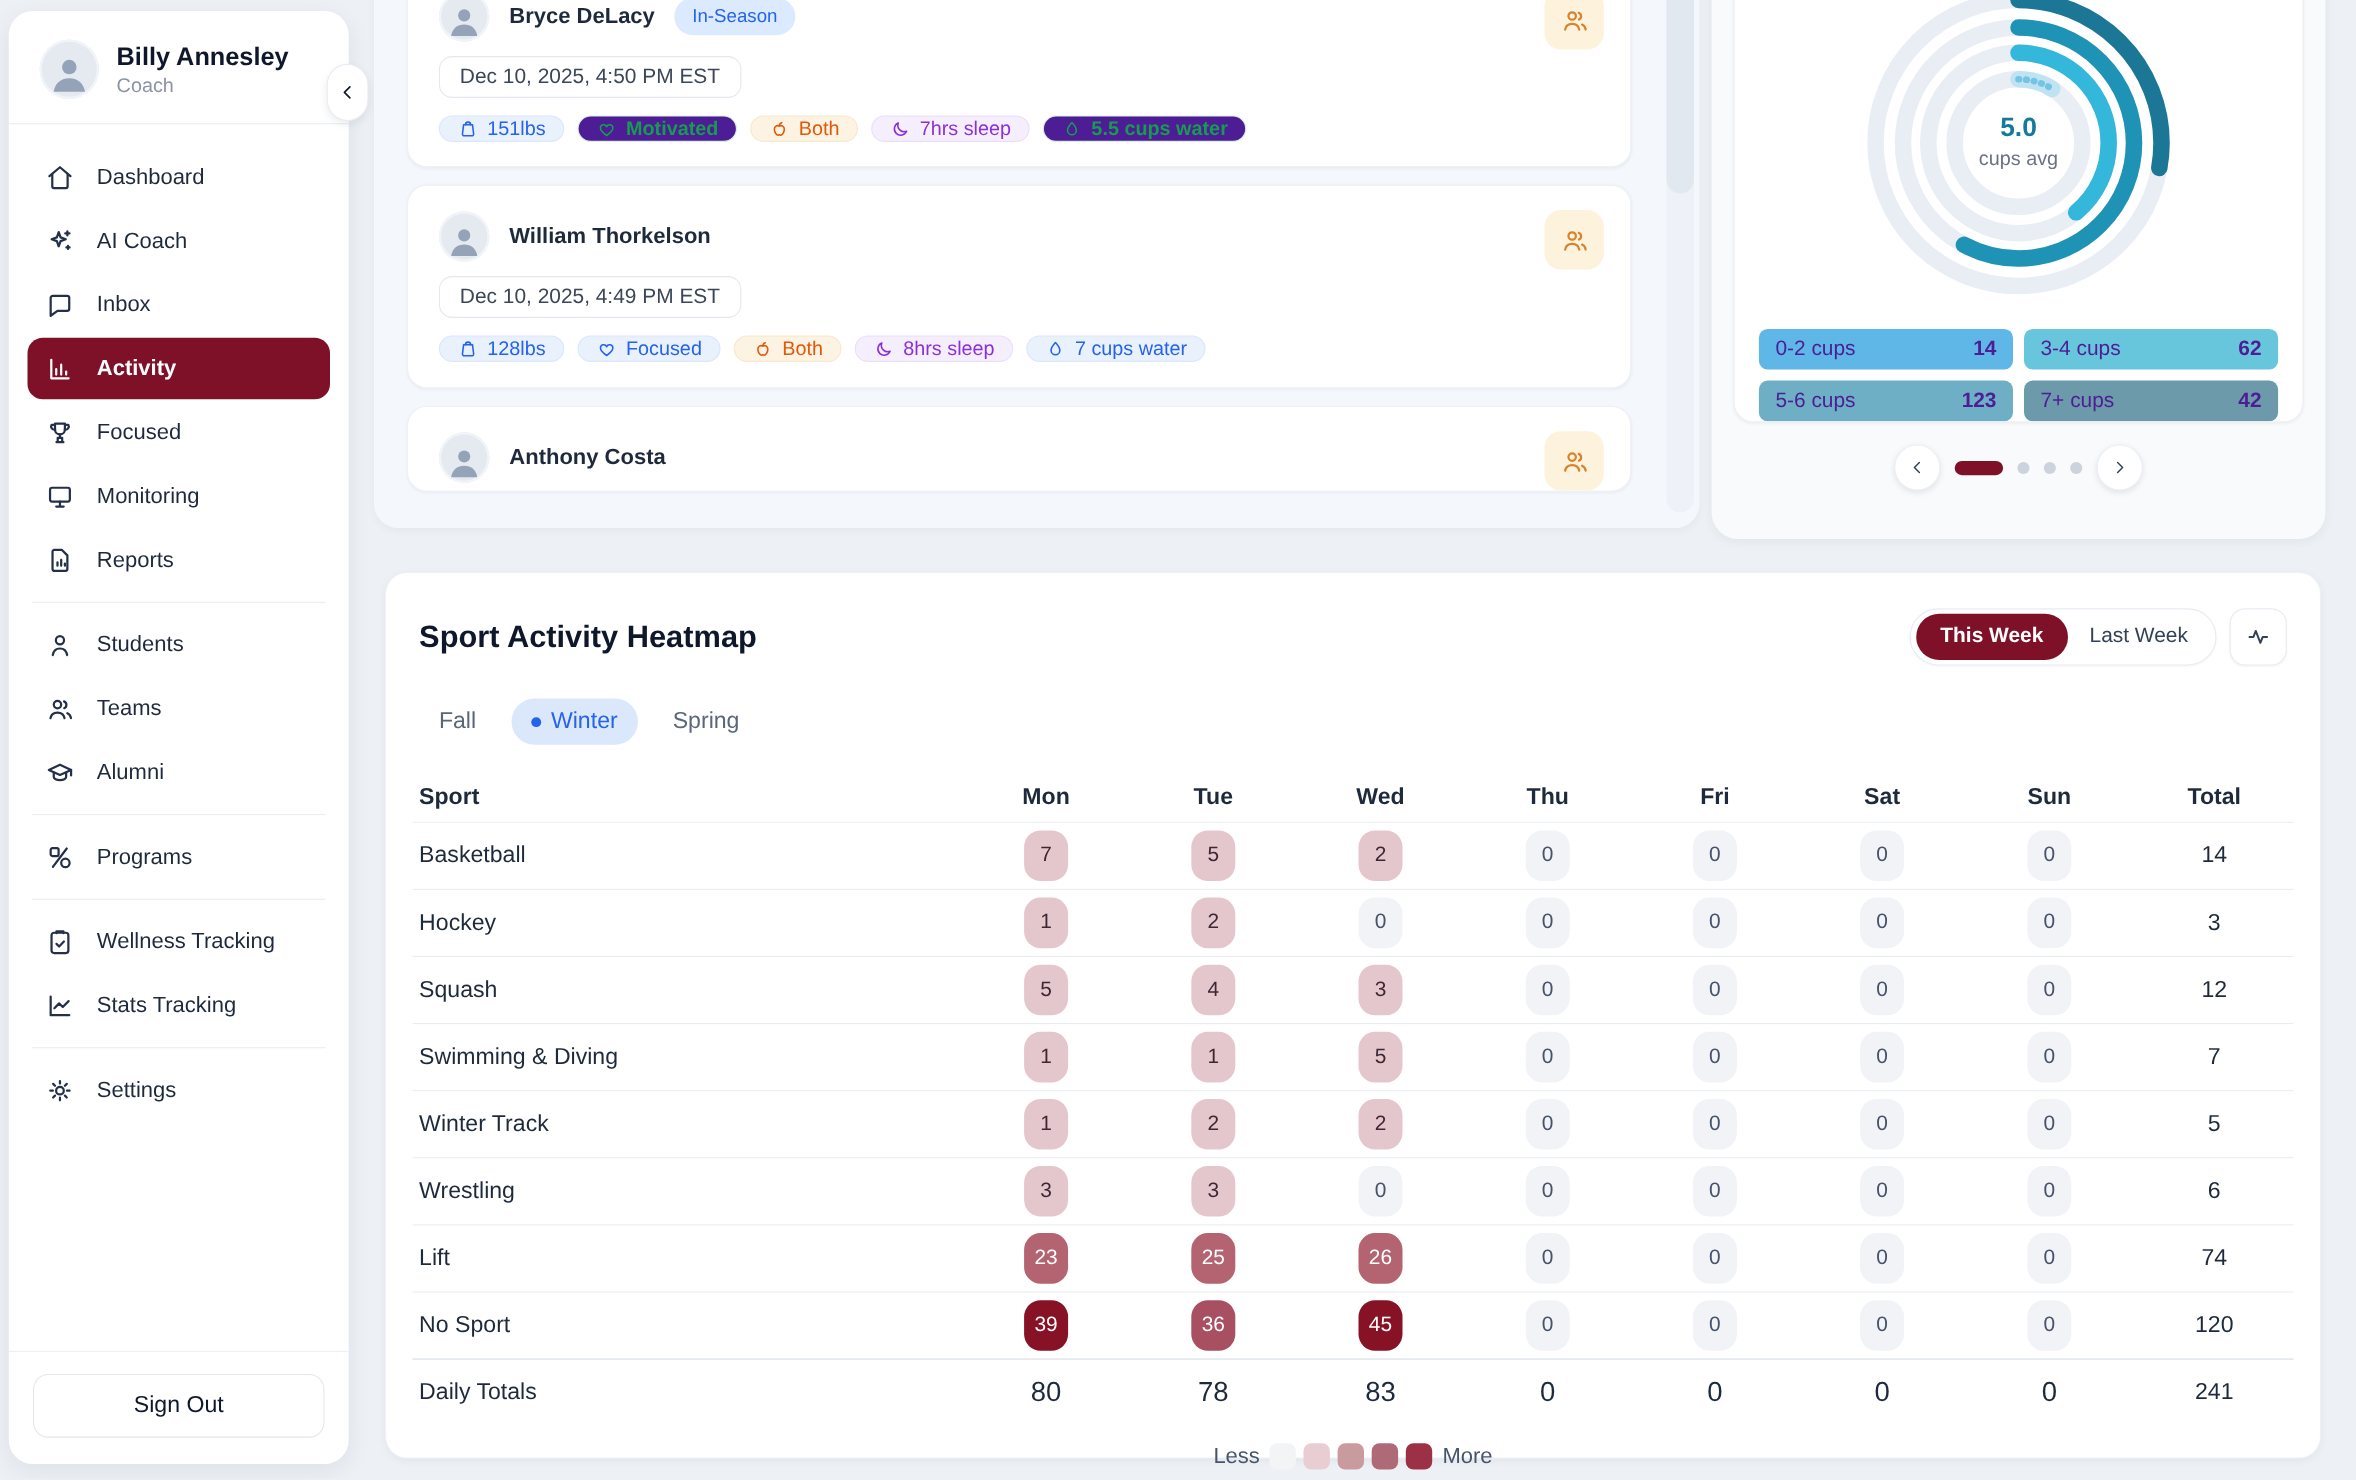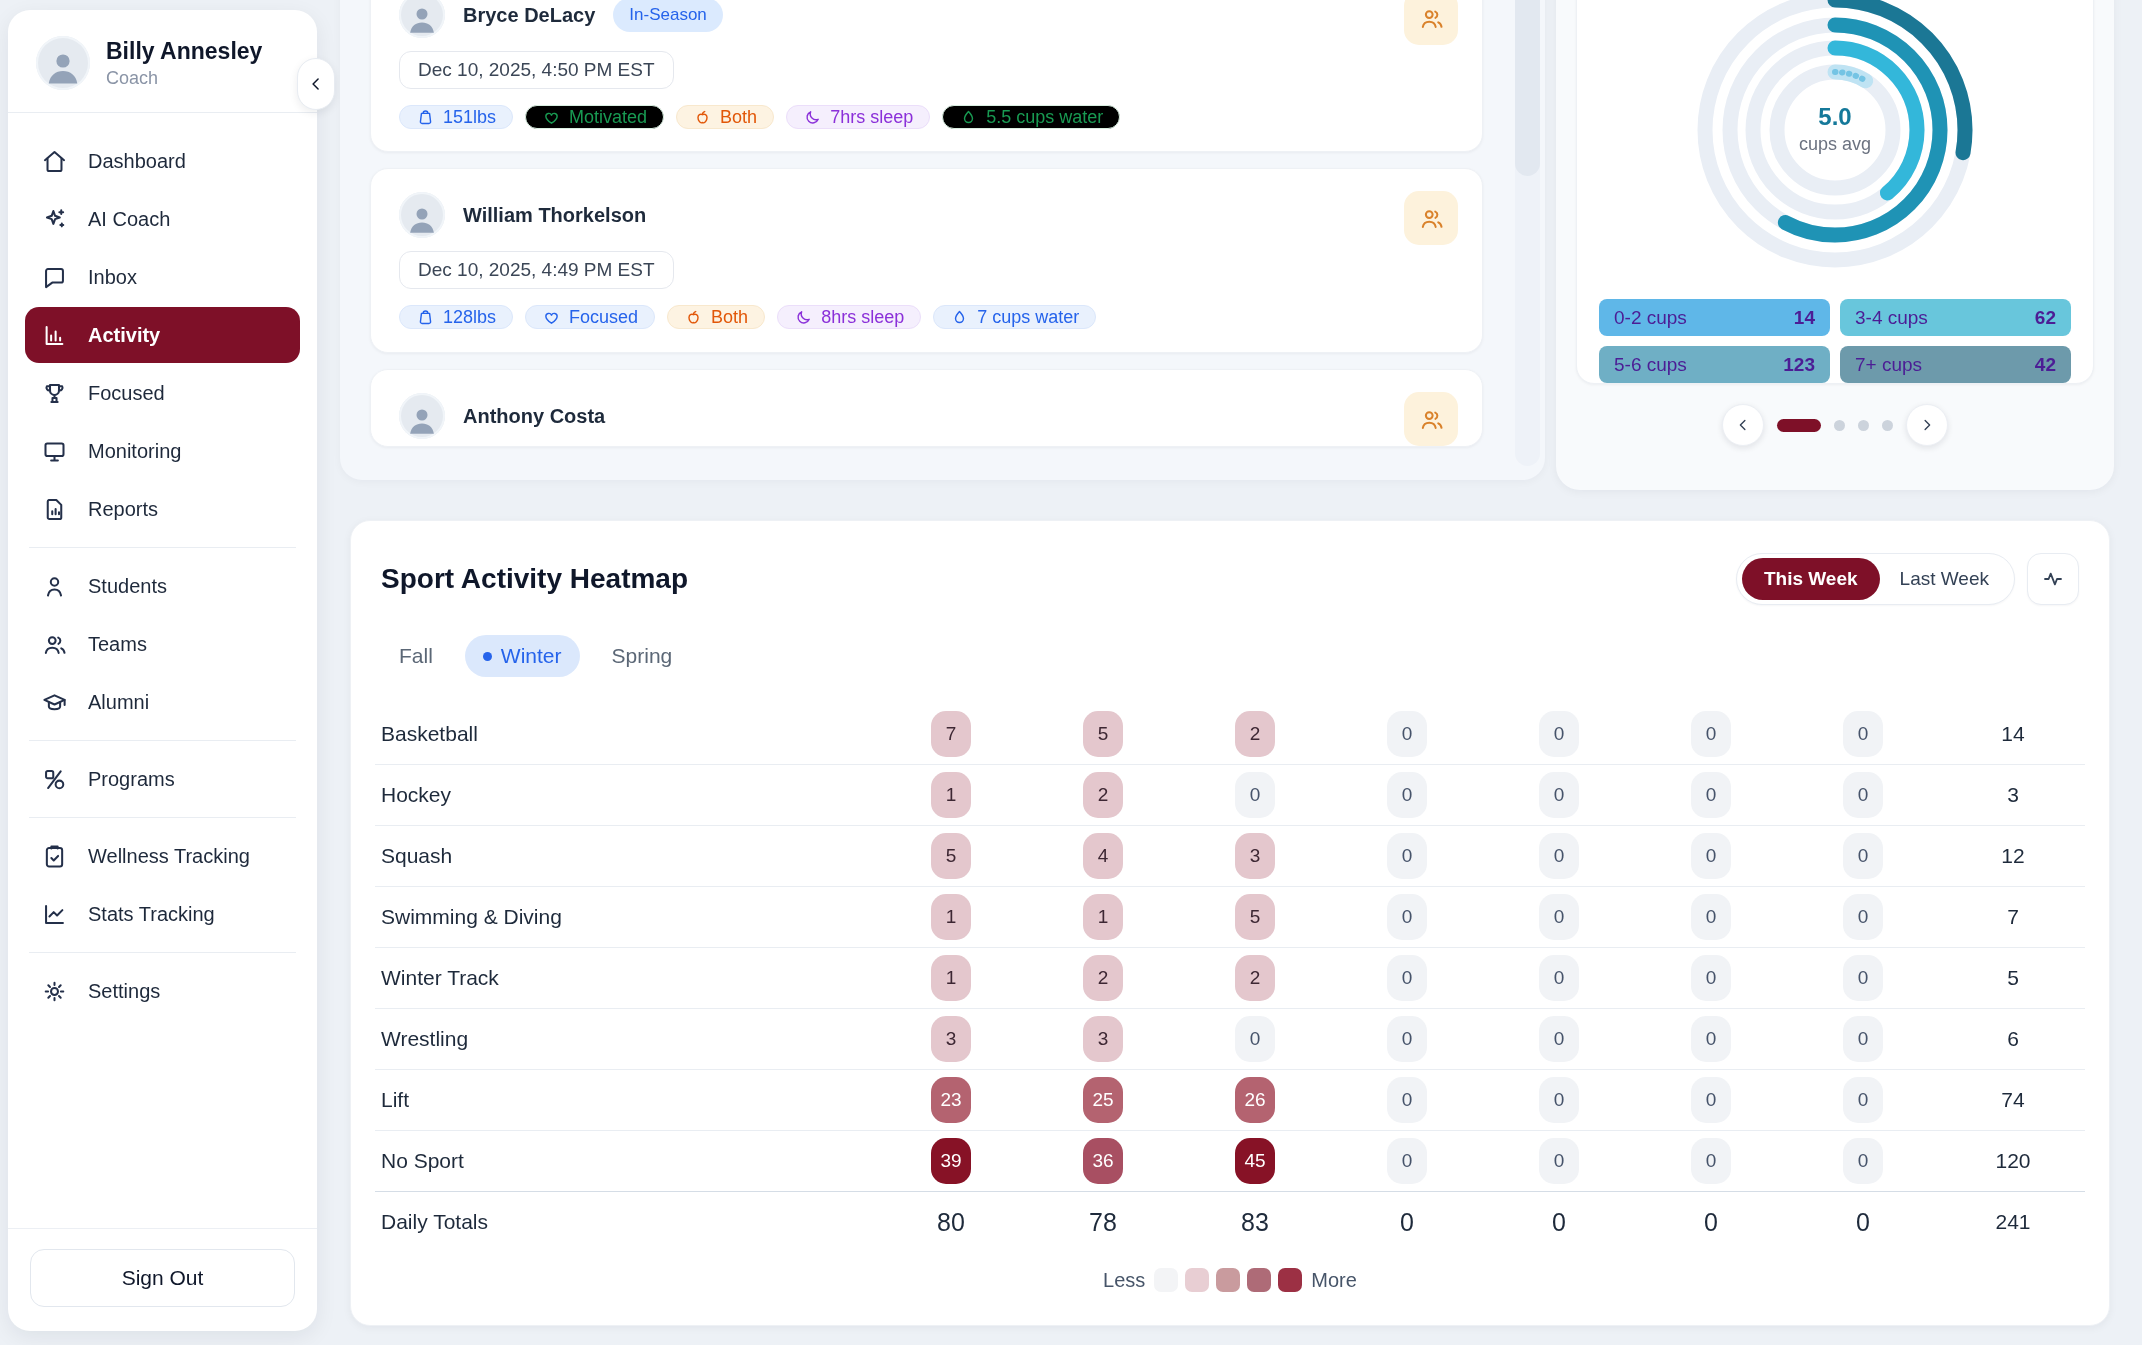--- a/index.html
+++ b/index.html
@@ -45,21 +45,21 @@
   .acard-name { font-size:20px; font-weight:700; color:#1e2a3b; }
   .season-badge { background:#dbeafe; color:#2563eb; font-size:17px; border-radius:999px; padding:7px 16px; }
   .profile-btn { position:absolute; right:24px; top:22px; width:54px; height:54px; border-radius:15px;
                  background:#fdf2dc; border:none; color:#d9822b; display:flex; align-items:center; justify-content:center; cursor:pointer; }
   .date-chip { display:inline-flex; align-items:center; margin-top:14px; height:38px; padding:0 18px; border:1px solid #e5e8ee;
                border-radius:12px; font-size:19px; color:#3b4656; background:#fff; }
   .tag-row { display:flex; gap:12px; margin-top:16px; }
   .tag { display:inline-flex; align-items:center; gap:8px; height:24px; padding:0 16px; border-radius:999px; font-size:18px; border:1px solid transparent; }
   .tag svg { width:19px; height:19px; }
   .tag-blue   { background:#e9f1fd; color:#2563eb; border-color:#dbe7fb; }
-  .tag-green  { background:#000000; color:#189a52; border-color:#d9efe1; }
+  .tag-green  { background:#4c1d95; color:#189a52; border-color:#d9efe1;font-weight:bold; }
   .tag-orange { background:#fdf3e2; color:#e25708; border-color:#f8e8cd; }
   .tag-purple { background:#f5effd; color:#8b30d9; border-color:#ebdefa; }
 
   
   .hydration { position:absolute; left:1556px; top:-20px; width:558px; height:510px; background:#f8fafc;
                border-radius:0 0 24px 24px; box-shadow:0 2px 10px rgba(16,24,40,.05); }
   .hyd-card { position:absolute; left:20px; right:20px; top:-8px; height:412px; background:#fff; border:1px solid #eef1f5;
               border-radius:18px; box-shadow:0 1px 3px rgba(16,24,40,.05); overflow:hidden; }
   .radial-wrap { position:relative; width:310px; height:310px; margin:2px auto 0 auto; }
   .radial-center { position:absolute; left:0; top:0; width:100%; height:100%; display:flex; flex-direction:column;
@@ -477,20 +477,31 @@
       </button>
       <button class="season-tab active" style="border: none; background: rgb(219, 232, 252); font-family: inherit;">
         <span class="season-dot"></span>
         <span>Winter</span>
       </button>
       <button class="season-tab" style="border: none; background: transparent; font-family: inherit;">
         <span>Spring</span>
       </button>
     </div>
   <div class="hm-table" id="hm-table">
+      <div class="hm-row head">
+        <div class="hm-sport">Sport</div>
+        <div class="hm-col-label">Mon</div>
+        <div class="hm-col-label">Tue</div>
+        <div class="hm-col-label">Wed</div>
+        <div class="hm-col-label">Thu</div>
+        <div class="hm-col-label">Fri</div>
+        <div class="hm-col-label">Sat</div>
+        <div class="hm-col-label">Sun</div>
+        <div class="hm-col-label">Total</div>
+      </div>
       <div class="hm-row">
         <div class="hm-sport">Basketball</div>
         <div class="hm-cellwrap">
           <span class="cell c1">7</span>
         </div>
         <div class="hm-cellwrap">
           <span class="cell c1">5</span>
         </div>
         <div class="hm-cellwrap">
           <span class="cell c1">2</span>

